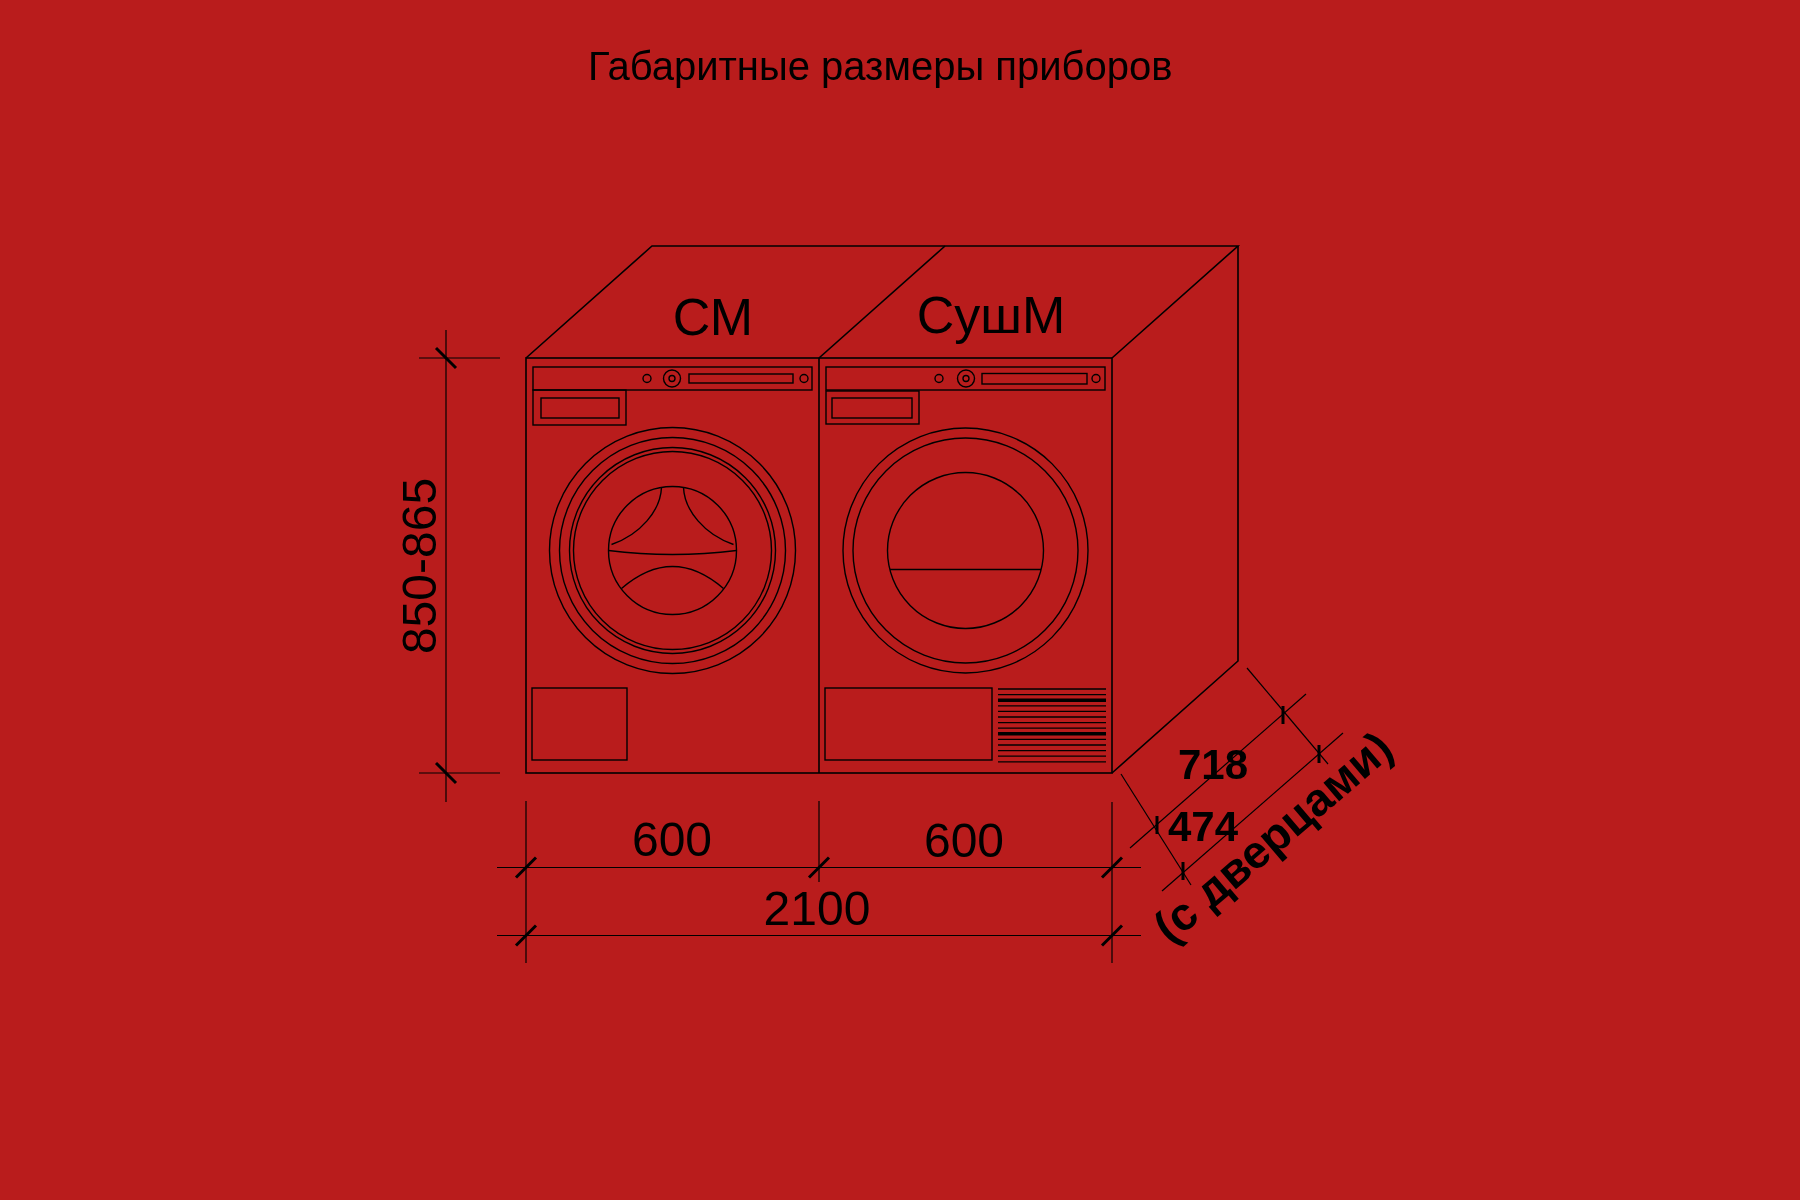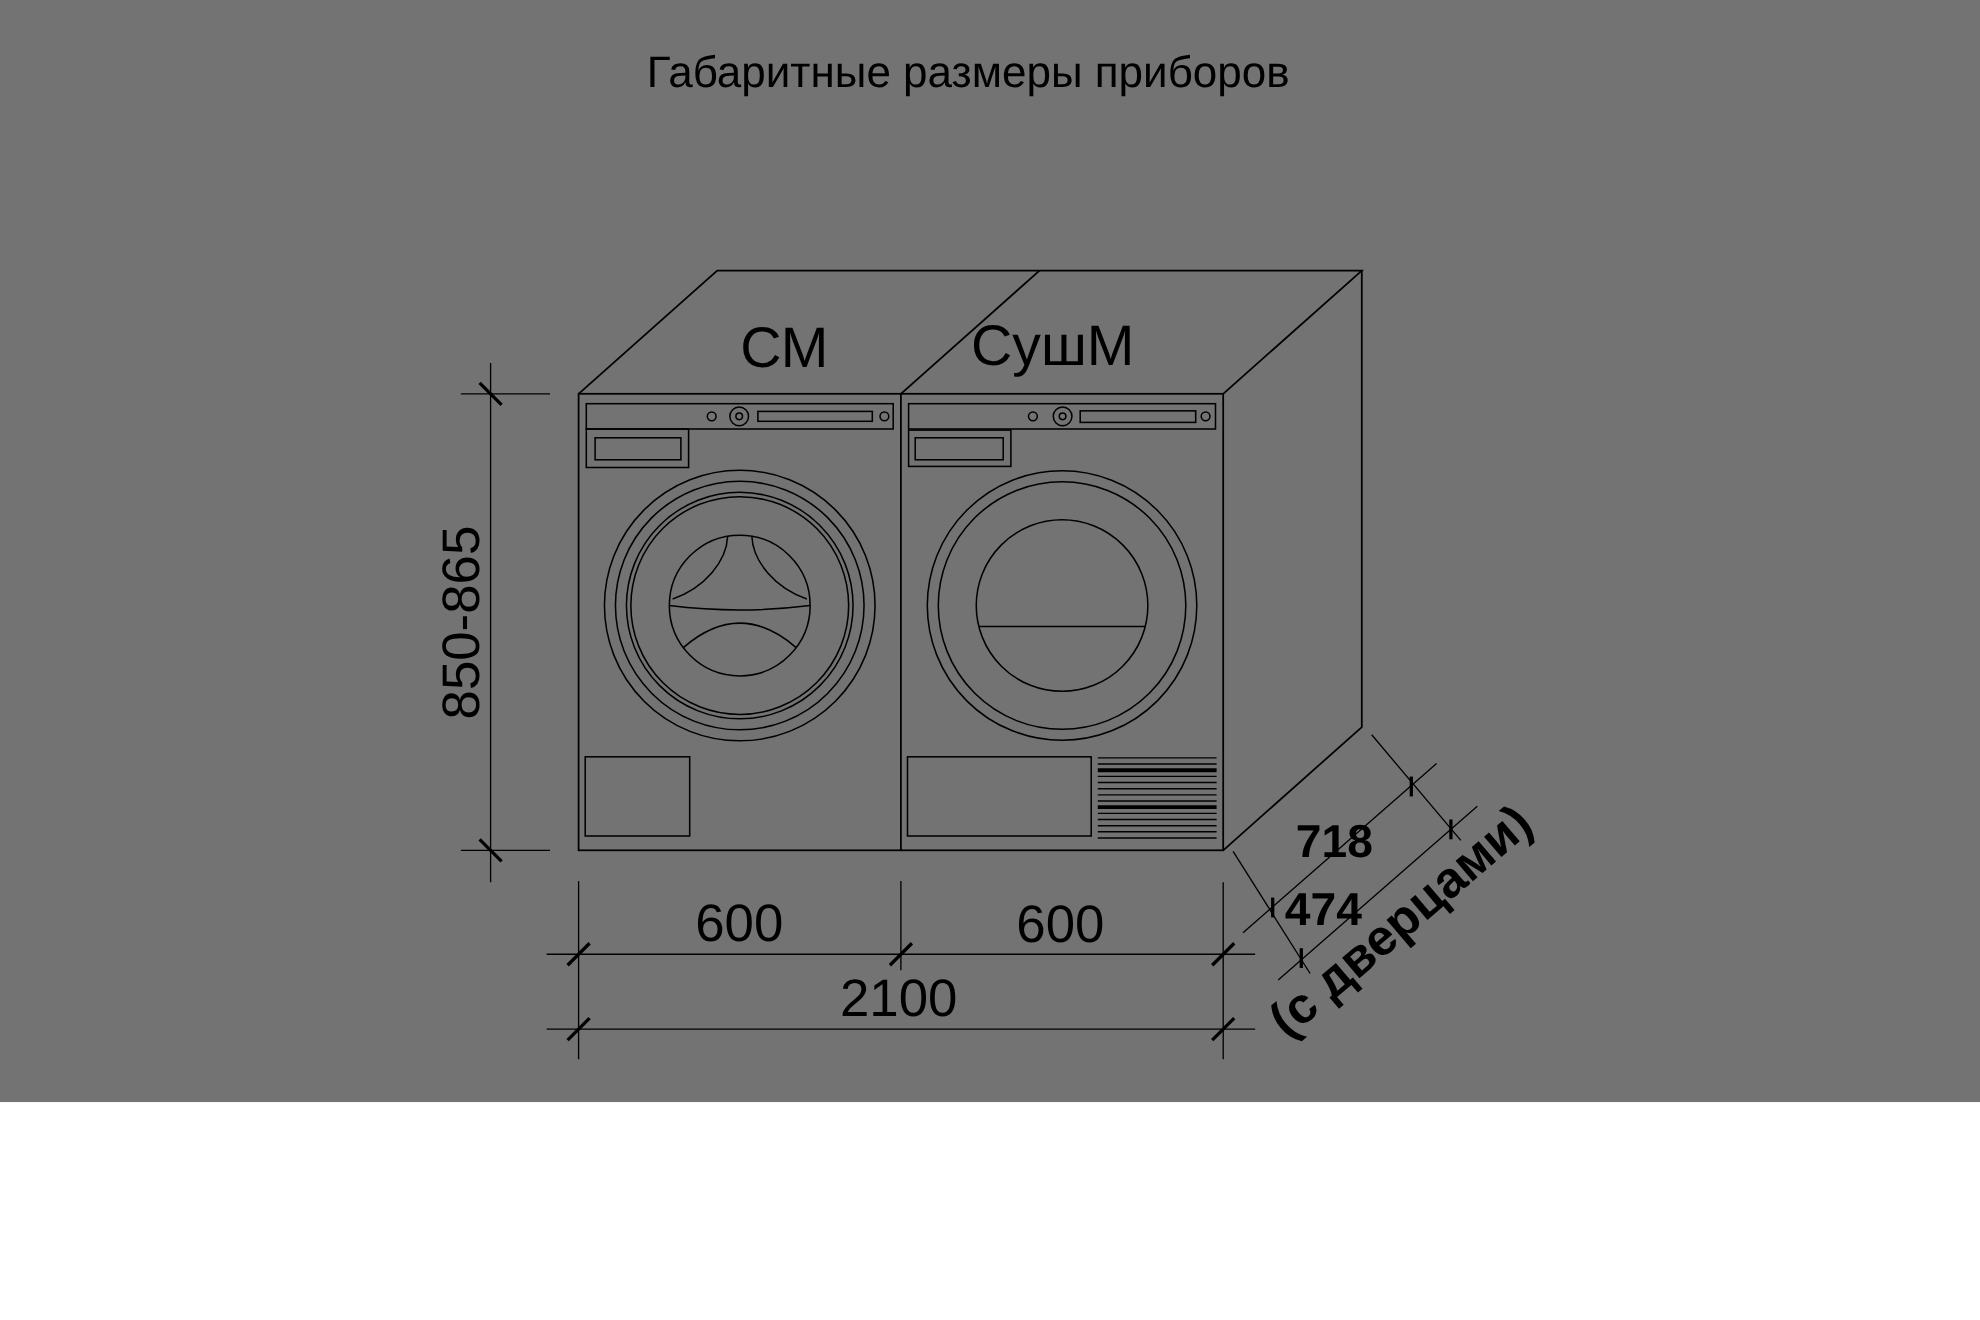--- a/index.html
+++ b/index.html
@@ -1,17 +1,17 @@
 <!DOCTYPE html>
 <html><head>
 <meta charset="utf-8">
 <style>
   html,body{margin:0;padding:0;background:#fff;}
   .canvas{
-    position:relative;width:1800px;height:1002px;background:#737373;overflow:hidden;
+    position:relative;width:1800px;height:1200px;background:#b91c1c;overflow:hidden;
     font-family:"Liberation Sans","DejaVu Sans",sans-serif;color:#000;
   }
   .canvas svg{position:absolute;left:0;top:0;}
   .lbl{position:absolute;white-space:nowrap;color:#000;line-height:1;}
   .ctr{transform:translate(-50%,-50%);}
   .title{font-size:40px;}
   .app-label{font-size:52px;}
   .dim{font-size:48px;}
   .dim-small{font-size:42px;font-weight:bold;}
   .rot90{transform:translate(-50%,-50%) rotate(-90deg);}
@@ -133,21 +133,21 @@
       <line x1="1283" y1="706" x2="1283" y2="724" stroke-width="3"></line>
       <line x1="1183" y1="862" x2="1183" y2="880" stroke-width="3"></line>
       <line x1="1319" y1="745" x2="1319" y2="763" stroke-width="3"></line>
     </g>
   </svg>
 
   <div class="lbl title" style="left:588px;top:46px;">Габаритные размеры приборов</div>
 
   <div class="lbl app-label ctr" style="left:671px;top:317px;margin-left:42px;">СМ</div>
 
-  <div class="lbl app-label ctr" style="left:957px;top:315px;">СушМ</div>
+  <div class="lbl app-label ctr" style="left:991px;top:315px;">СушМ</div>
 
   <div class="lbl dim rot90" style="left:420px;top:566px;">850-865</div>
 
   <div class="lbl dim ctr" style="left:672px;top:840px;">600</div>
 
   <div class="lbl dim ctr" style="left:964px;top:841px;">600</div>
 
   <div class="lbl dim ctr" style="left:817px;top:909px;">2100</div>
 
   <div class="lbl dim-small ctr" style="left:1213px;top:765px;">718</div>

